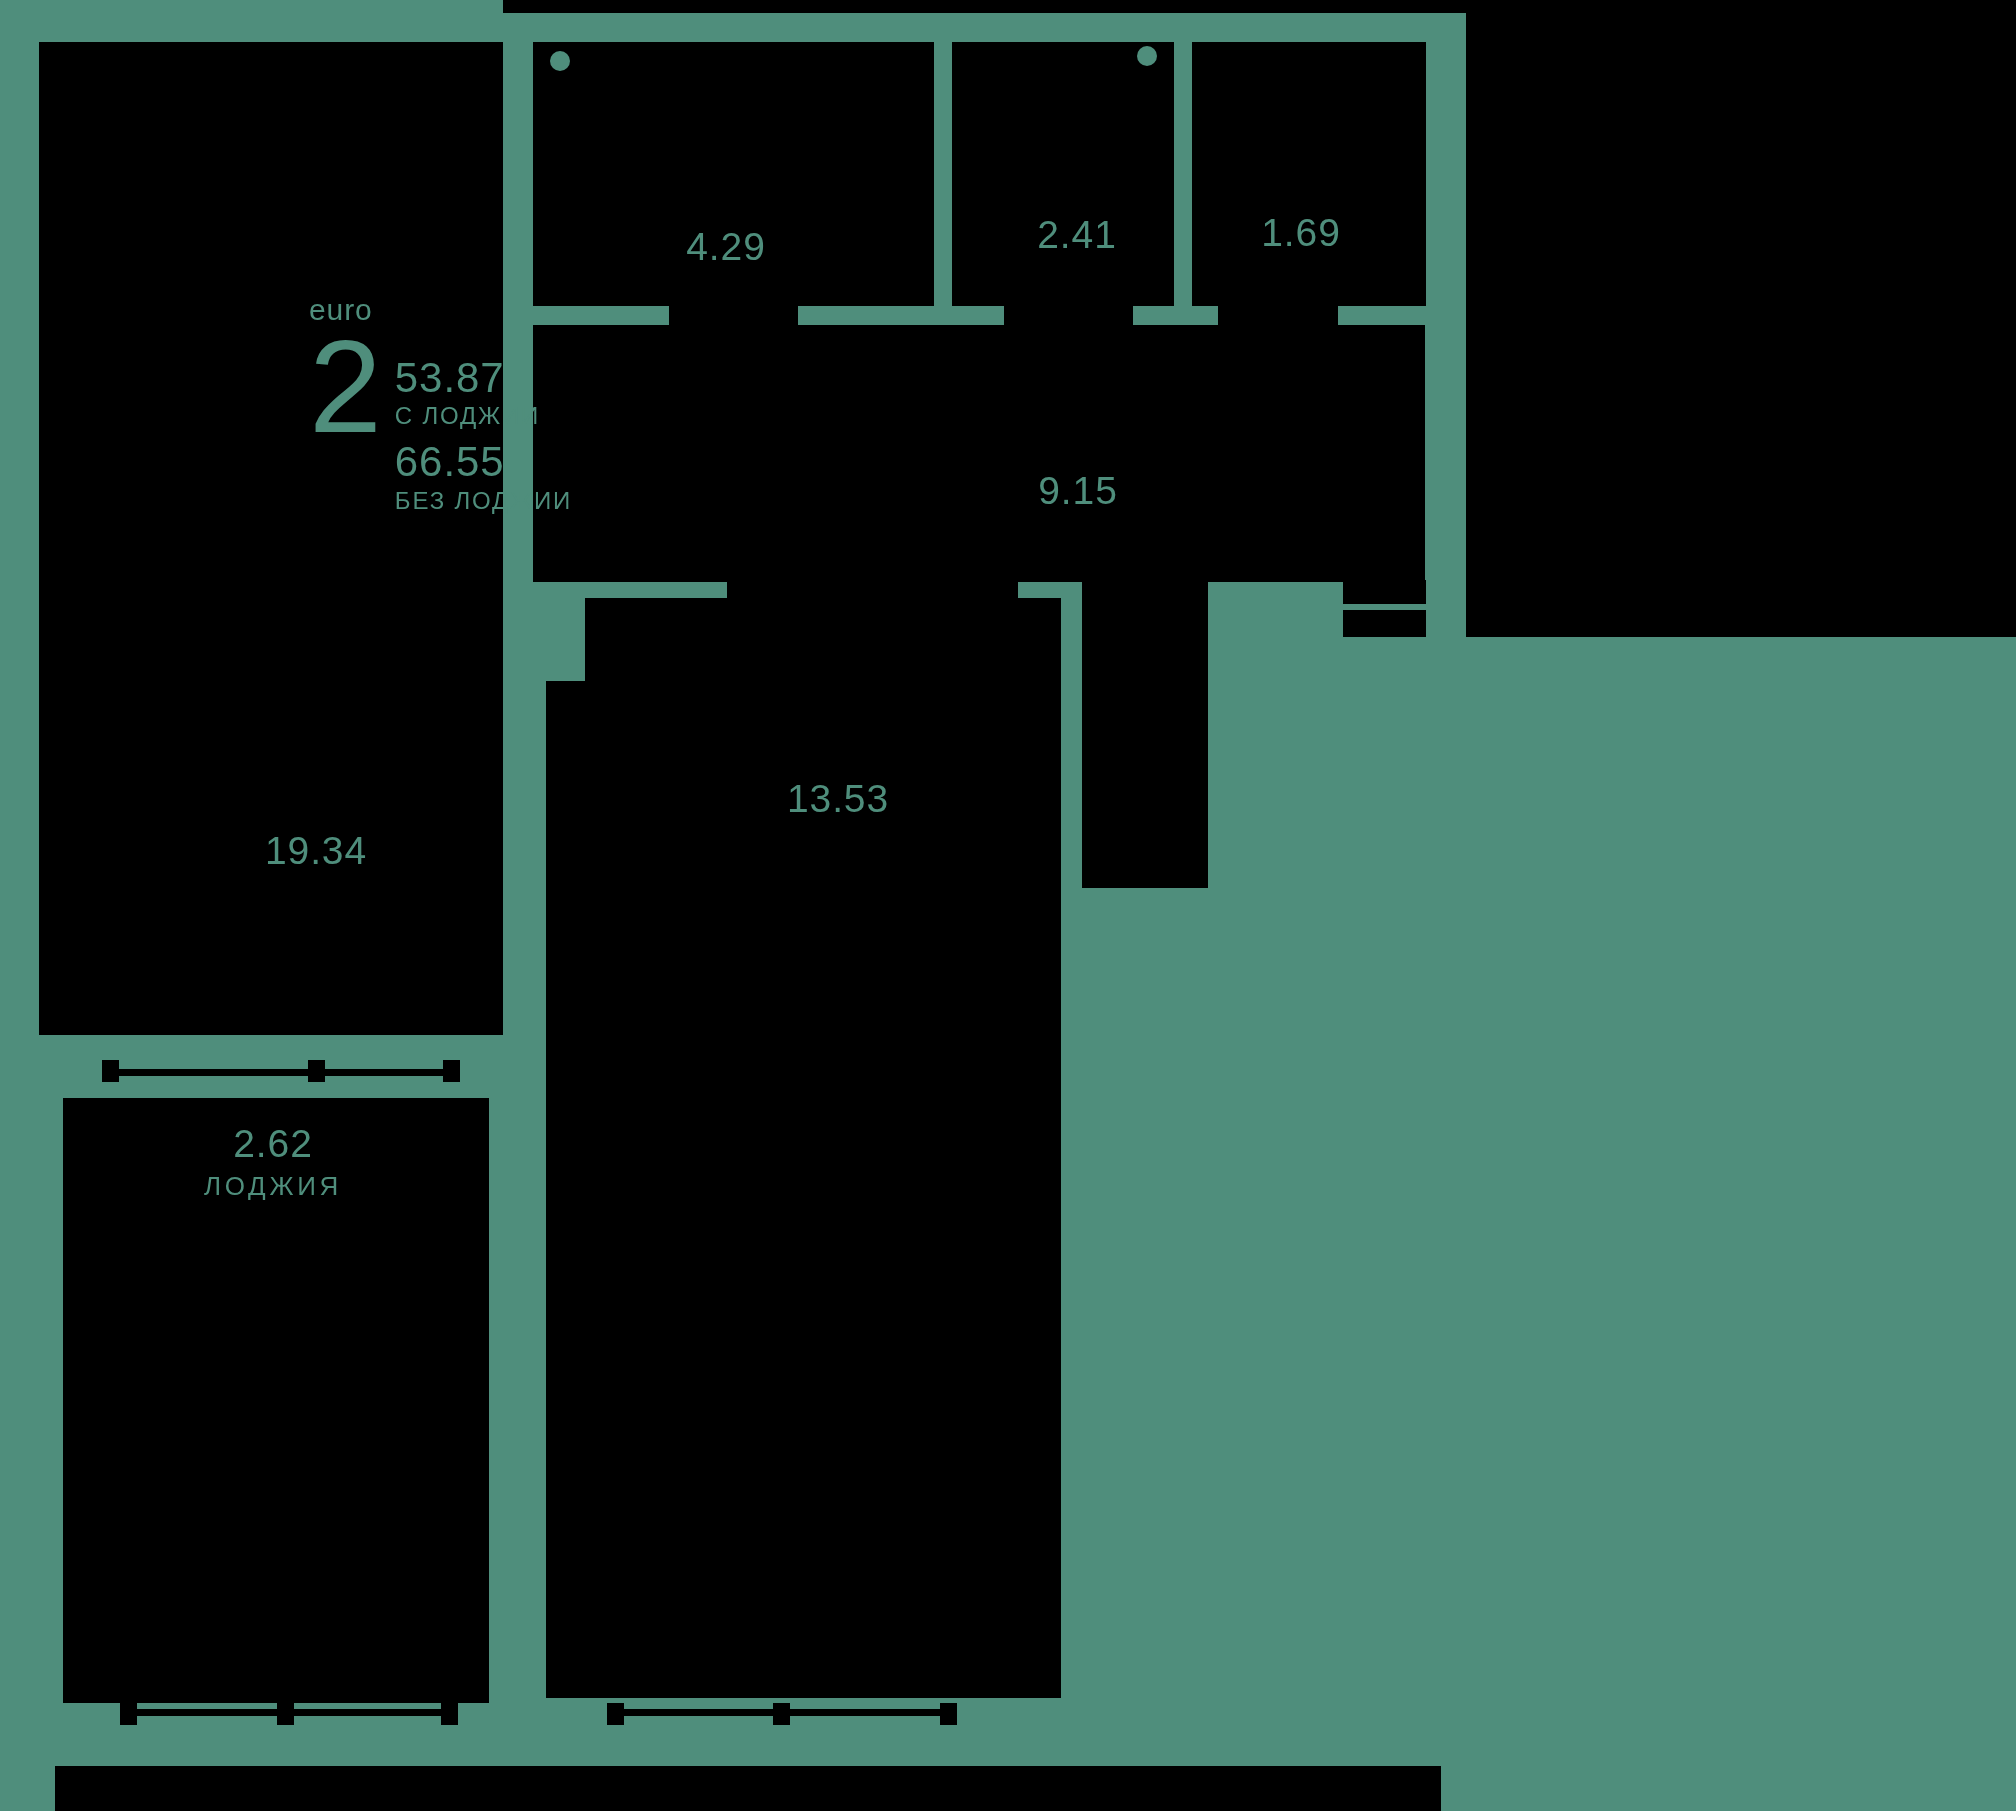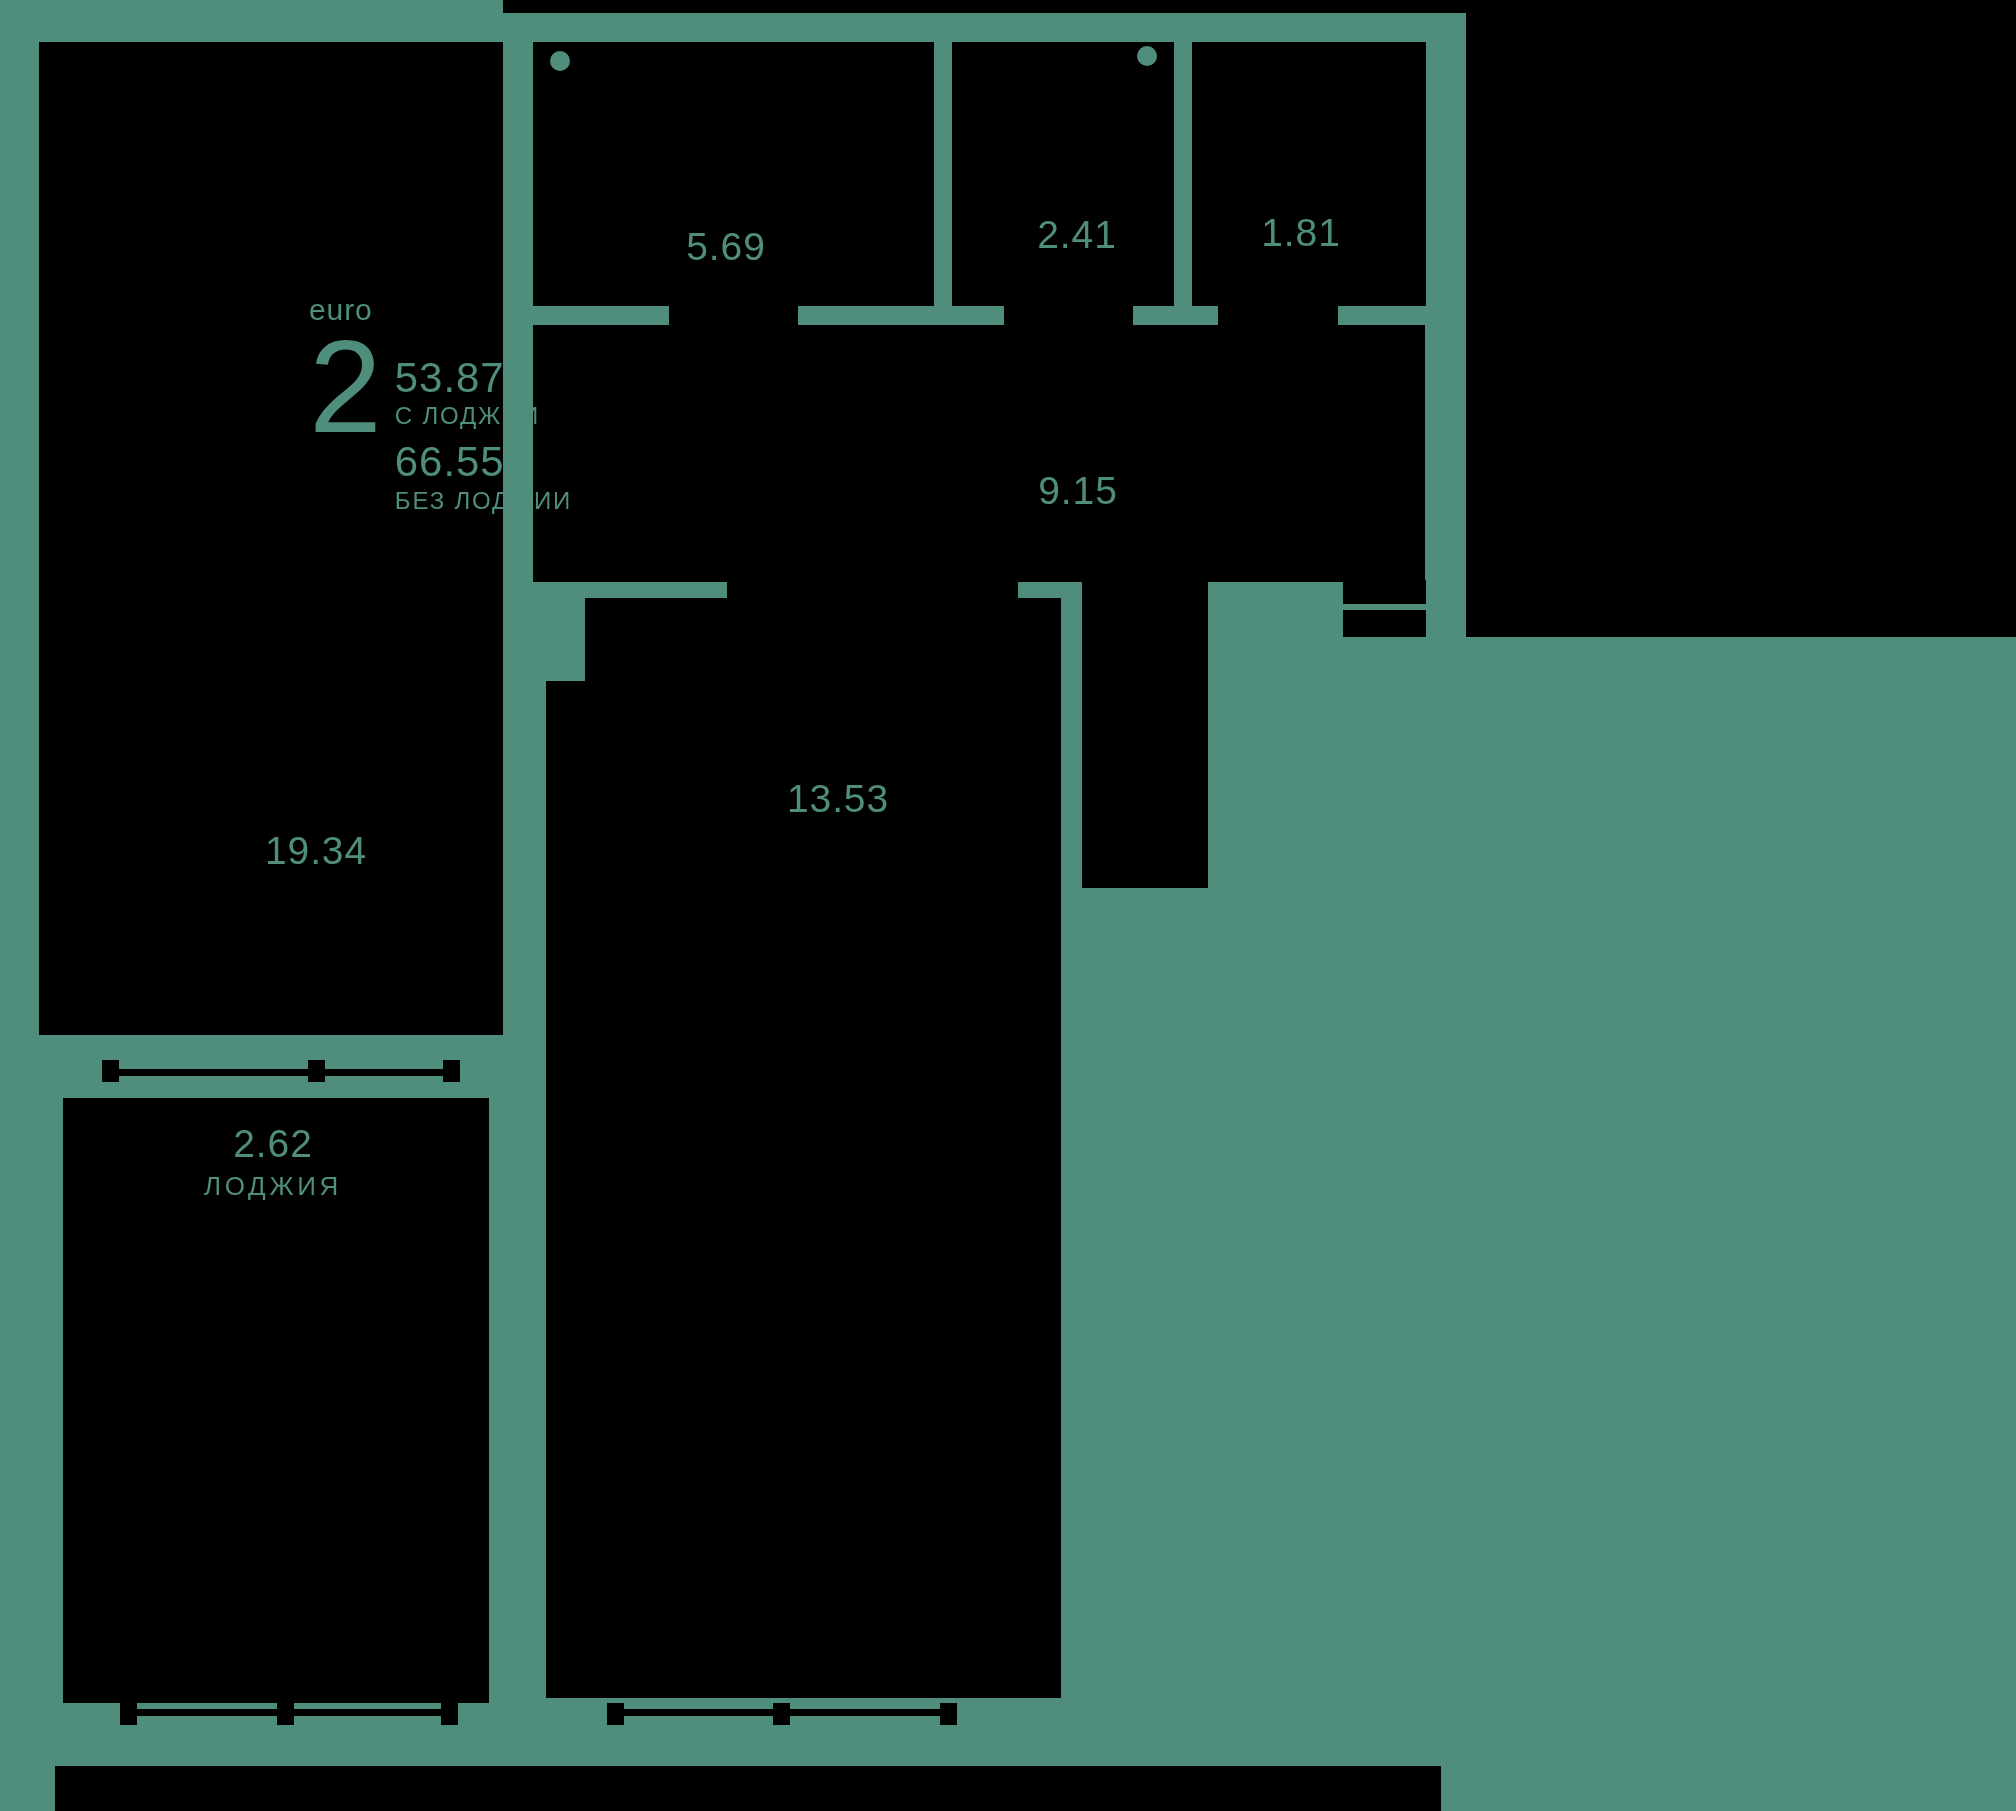--- a/index.html
+++ b/index.html
@@ -119,23 +119,23 @@
       <div class="big-num">2</div>
       <div class="areas-col">
         <div class="area-big">53.87</div>
         <div class="area-sub">С ЛОДЖИИ</div>
         <div class="area-big">66.55</div>
         <div class="area-sub">БЕЗ ЛОДЖИИ</div>
       </div>
     </div>
   </div>
 
-  <div class="lbl lbl-429">5.69</div>
+  <div class="lbl lbl-429">4.29</div>
   <div class="lbl lbl-241">2.41</div>
-  <div class="lbl lbl-253">1.81</div>
+  <div class="lbl lbl-253">1.69</div>
   <div class="lbl lbl-915">9.15</div>
   <div class="lbl lbl-1934">19.34</div>
   <div class="lbl lbl-1353">13.53</div>
   <div class="lbl lbl-262">2.62</div>
   <div class="lbl lbl-small lbl-loggia">ЛОДЖИЯ</div>
 
 </div>
 
 
 </body></html>

